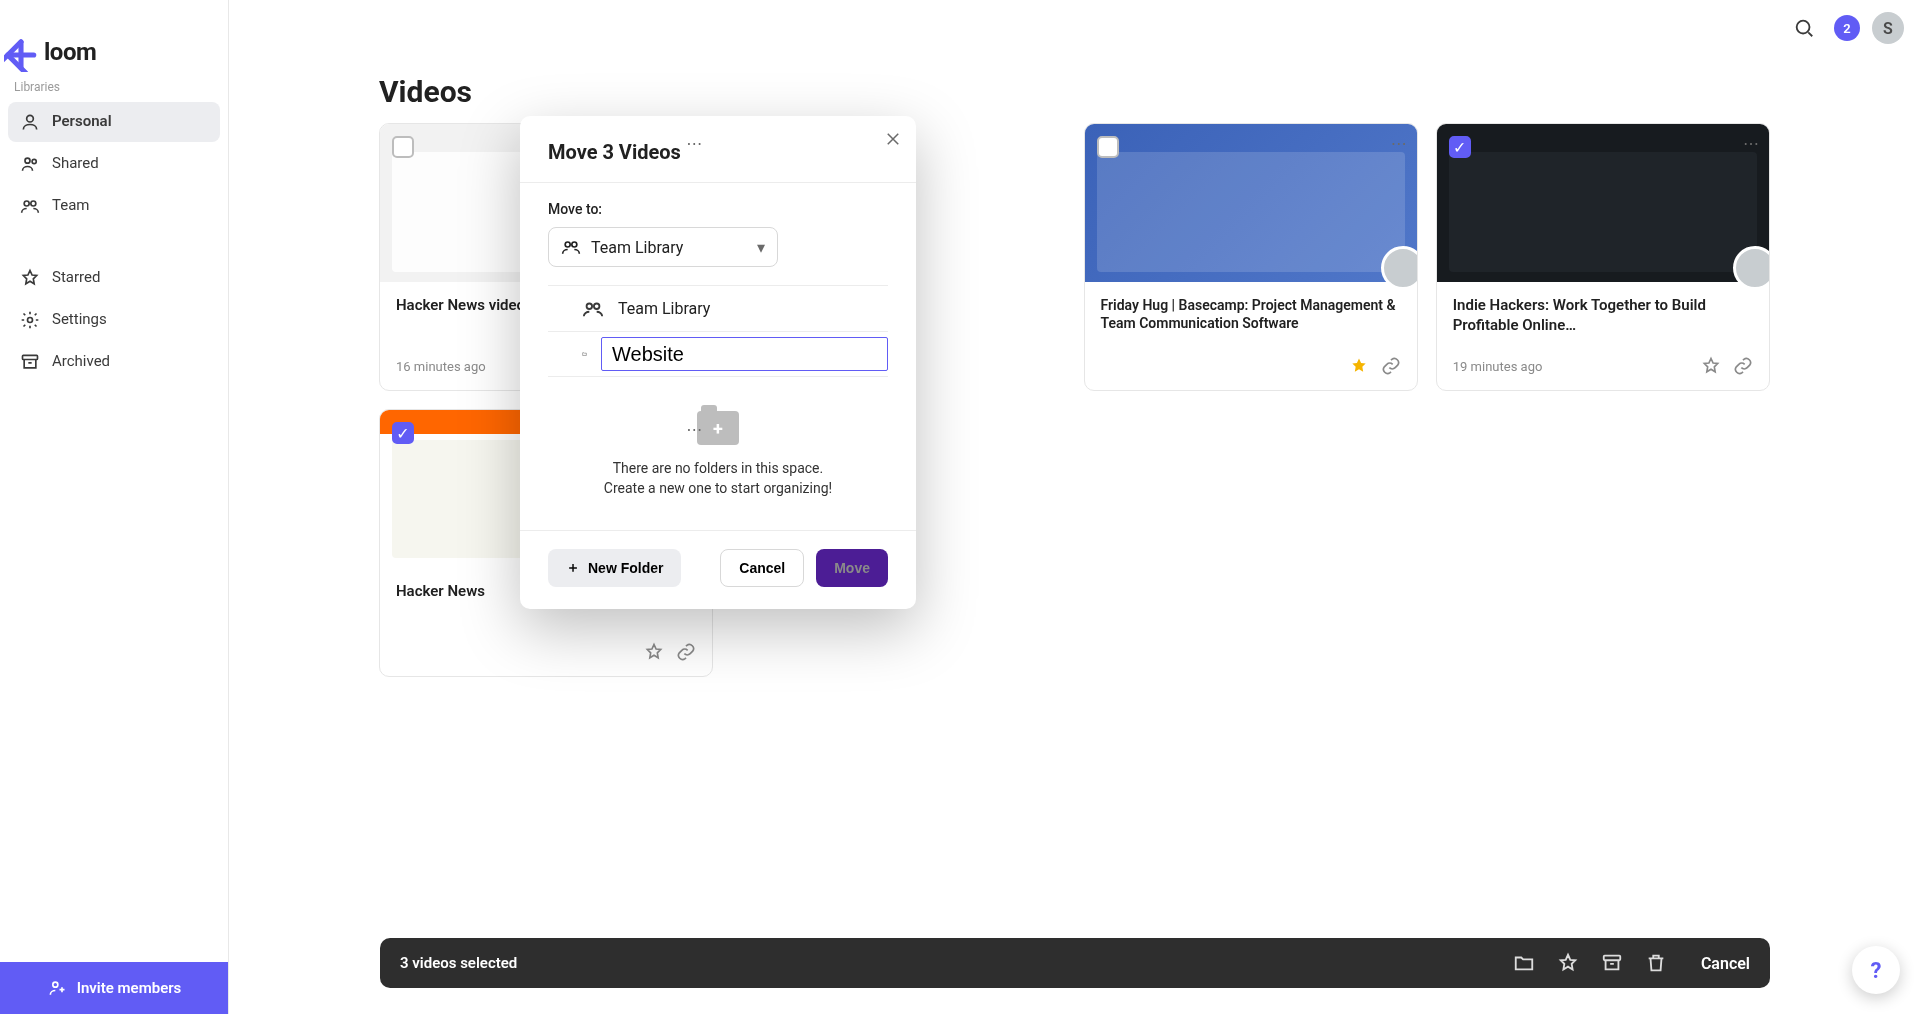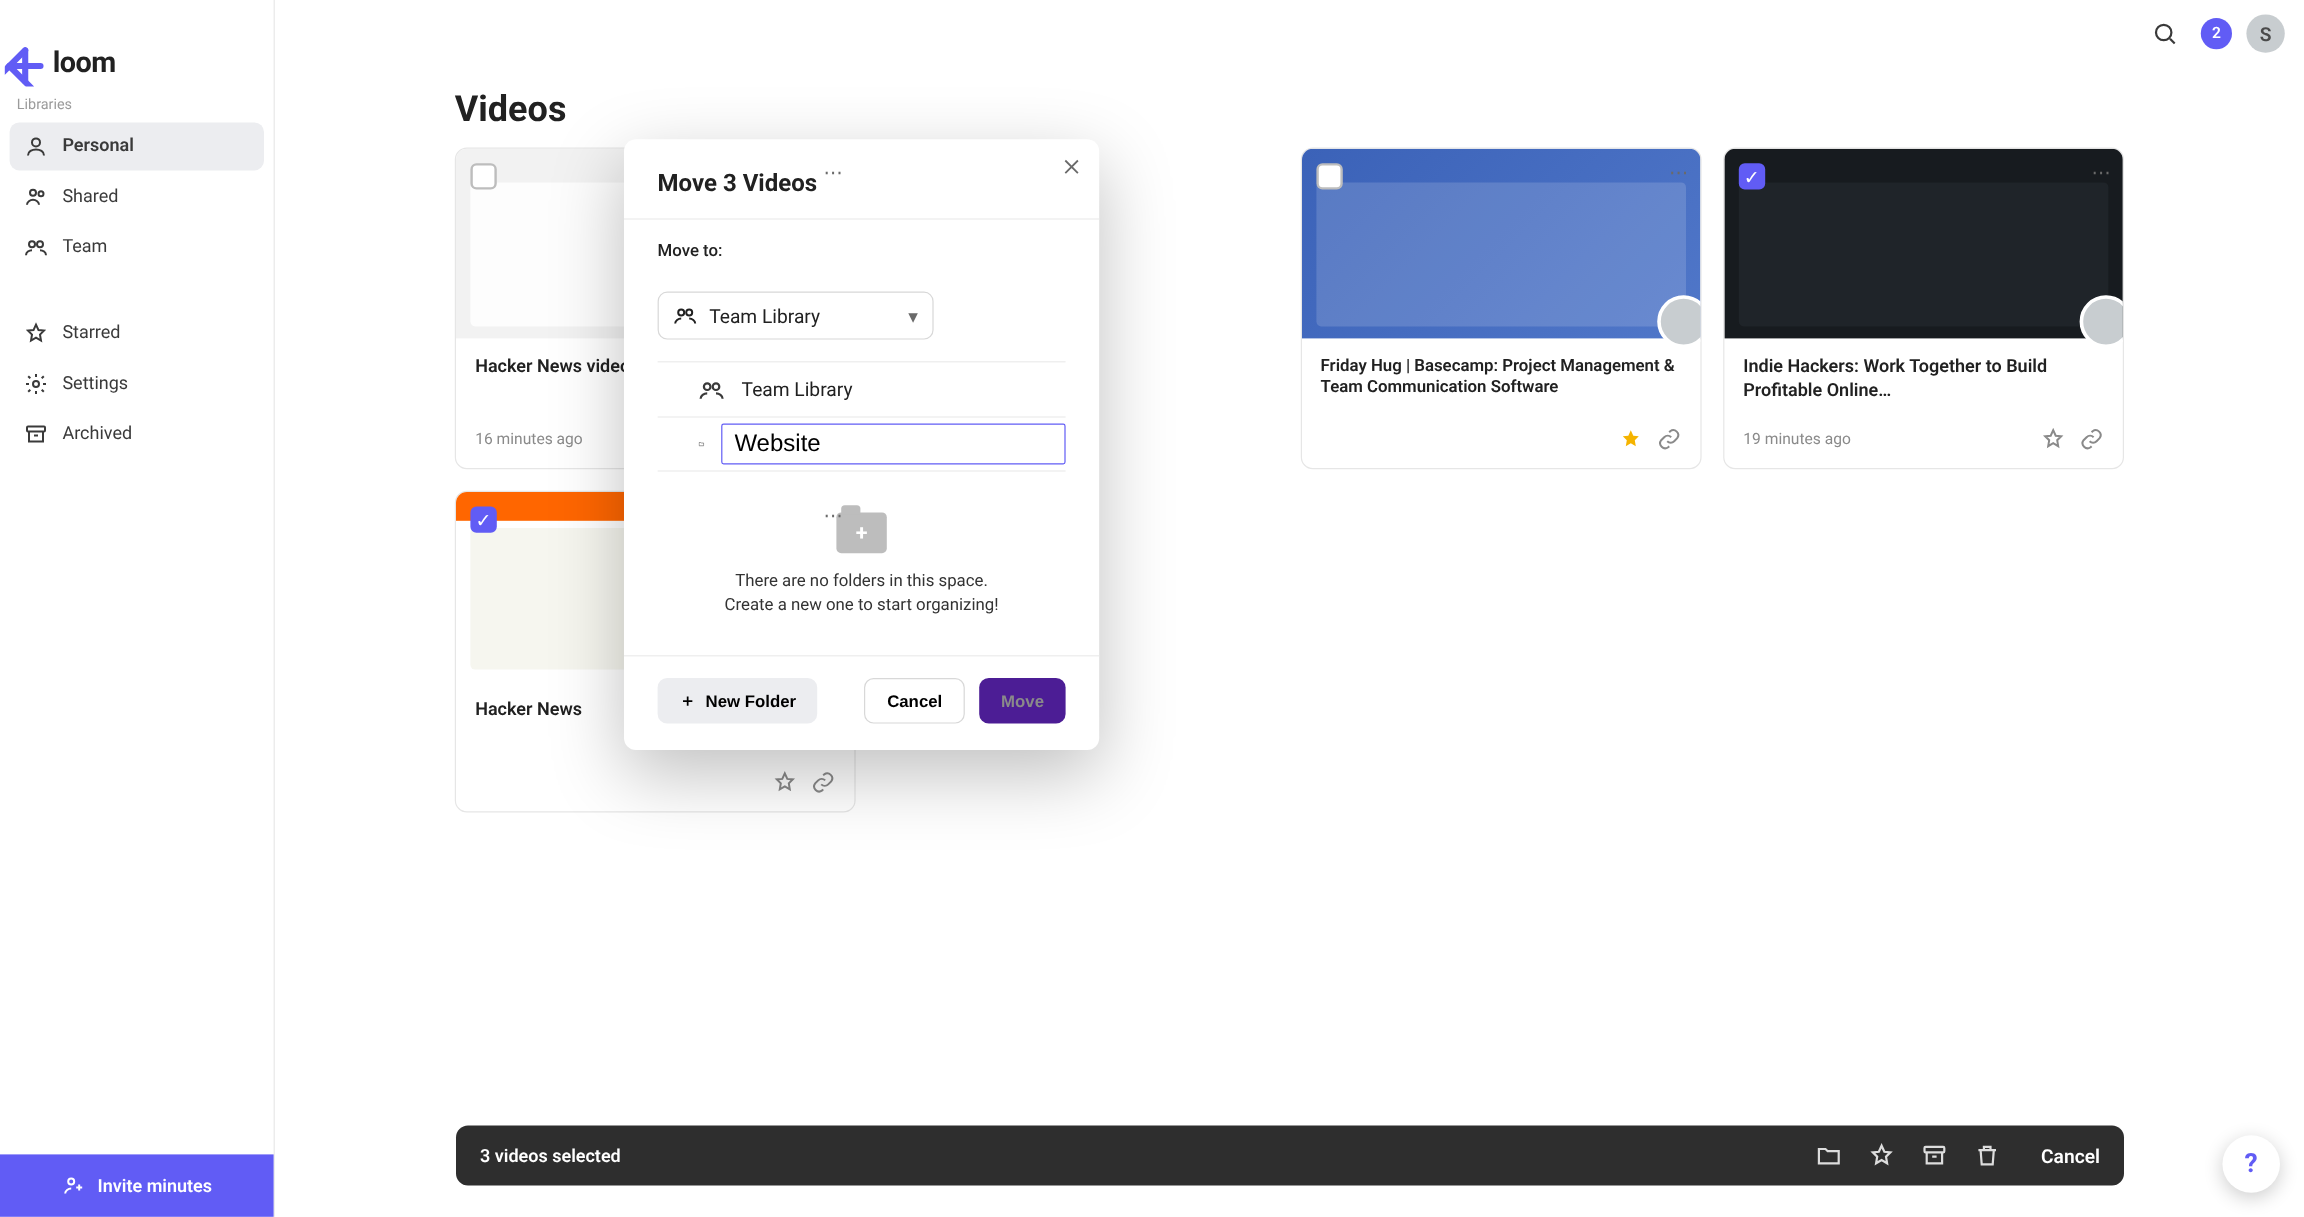--- a/index.html
+++ b/index.html
@@ -62,21 +62,21 @@
   .selection-bar svg { width:22px; height:22px; color:#ddd; cursor:pointer; }
   .selection-bar .cancel { font-weight:600; margin-left:12px; cursor:pointer; }
 
   
   .modal-backdrop { position:absolute; inset:0; background:rgba(255,255,255,0); }
   .modal { position:absolute; width:396px; left:520px; top:116px; background:#fff; border-radius:10px; box-shadow:0 20px 60px rgba(0,0,0,.25); display:flex; flex-direction:column; }
   .modal-close { position:absolute; top:14px; right:14px; color:#6a6a6a; cursor:pointer; }
   .modal h2 { font-size:20px; font-weight:700; padding:24px 28px 18px 28px; }
   .divider { height:1px; background:#ececec; }
   .modal-section { padding: 18px 28px 22px 28px; }
-  .label { font-size:14px; font-weight:500; margin-bottom:26px; }
+  .label { font-size:14px; font-weight:500; margin-bottom:10px; }
   .select { border:1px solid #d8d8d8; border-radius:8px; height:40px; width:230px; display:flex; align-items:center; gap:10px; padding:0 12px; cursor:pointer; position:relative; }
   .select .chev { margin-left:auto; color:#6a6a6a; }
   .folder-list { margin-top:18px; }
   .folder-row { display:flex; align-items:center; gap:14px; height:46px; border-top:1px solid #ececec; }
   .folder-row:last-child { border-bottom:1px solid #ececec; }
   .folder-row svg { width:22px; height:22px; color:#3a3a3a; }
   .folder-input { flex:1; height:34px; border:1.5px solid #615CF5; border-radius:2px; padding:0 10px; font-size:20px; outline:none; }
   .empty-state { text-align:center; padding: 34px 0 10px 0; }
   .empty-state .folder-glyph { width:42px; height:34px; margin:0 auto 14px auto; background:#bdbdbd; border-radius:4px; position:relative; }
   .empty-state .folder-glyph::before{content:"";position:absolute;left:4px;top:-6px;width:16px;height:8px;background:#bdbdbd;border-radius:3px 3px 0 0;}
@@ -160,21 +160,21 @@
         </svg>
       <span>Archived</span>
     </div>
   </div>
 
   <div class="invite-bar">
     <svg viewBox="0 0 24 24">
         <circle cx="10" cy="8" r="3" fill="none" stroke="currentColor" stroke-width="2"></circle>
         <path d="M4 20c0-3 3-5 6-5m8-4v6m-3-3h6" fill="none" stroke="currentColor" stroke-width="2"></path>
       </svg>
-    <span>Invite minutes</span>
+    <span>Invite members</span>
   </div>
 </aside>
 
 <header class="header">
   <div class="icon-btn">
     <svg viewBox="0 0 24 24" width="22" height="22">
         <circle cx="11" cy="11" r="7" fill="none" stroke="currentColor" stroke-width="2"></circle>
         <path d="M21 21l-4.3-4.3" stroke="currentColor" stroke-width="2"></path>
       </svg>
   </div>

